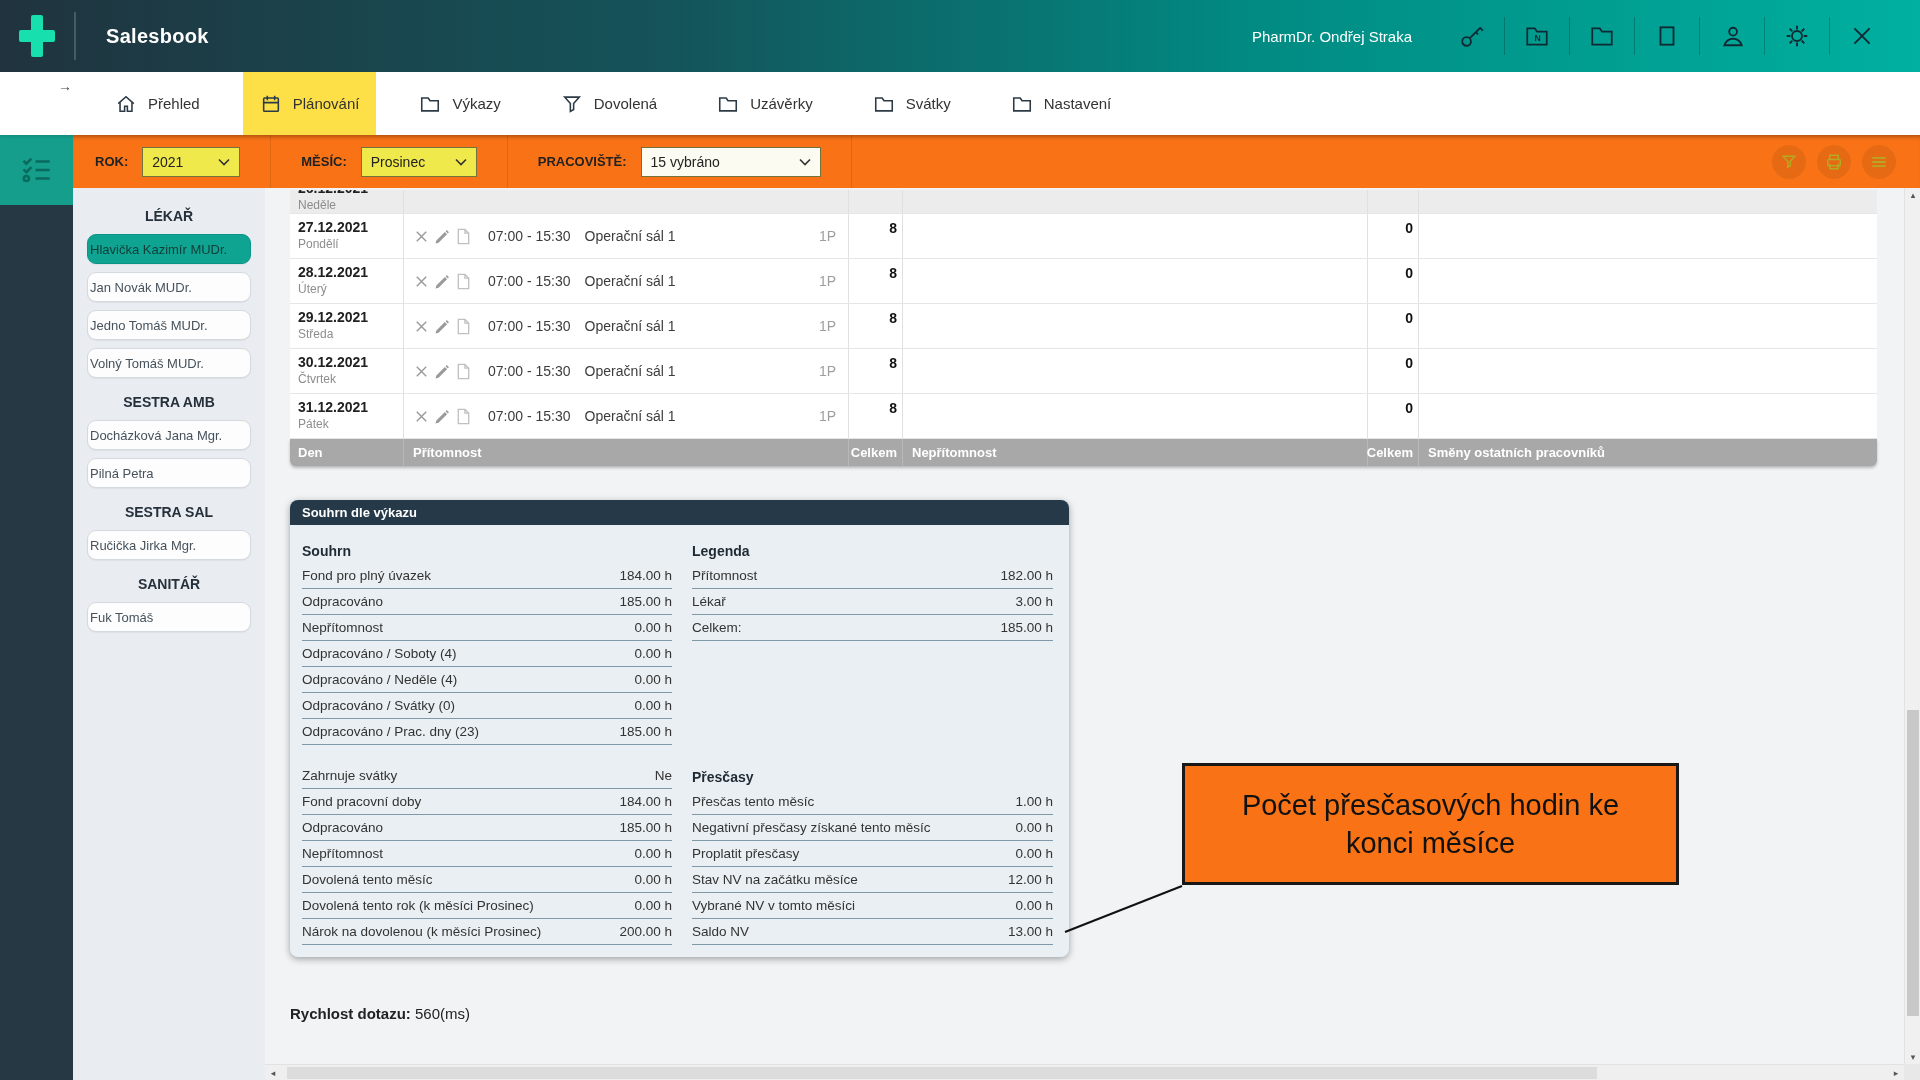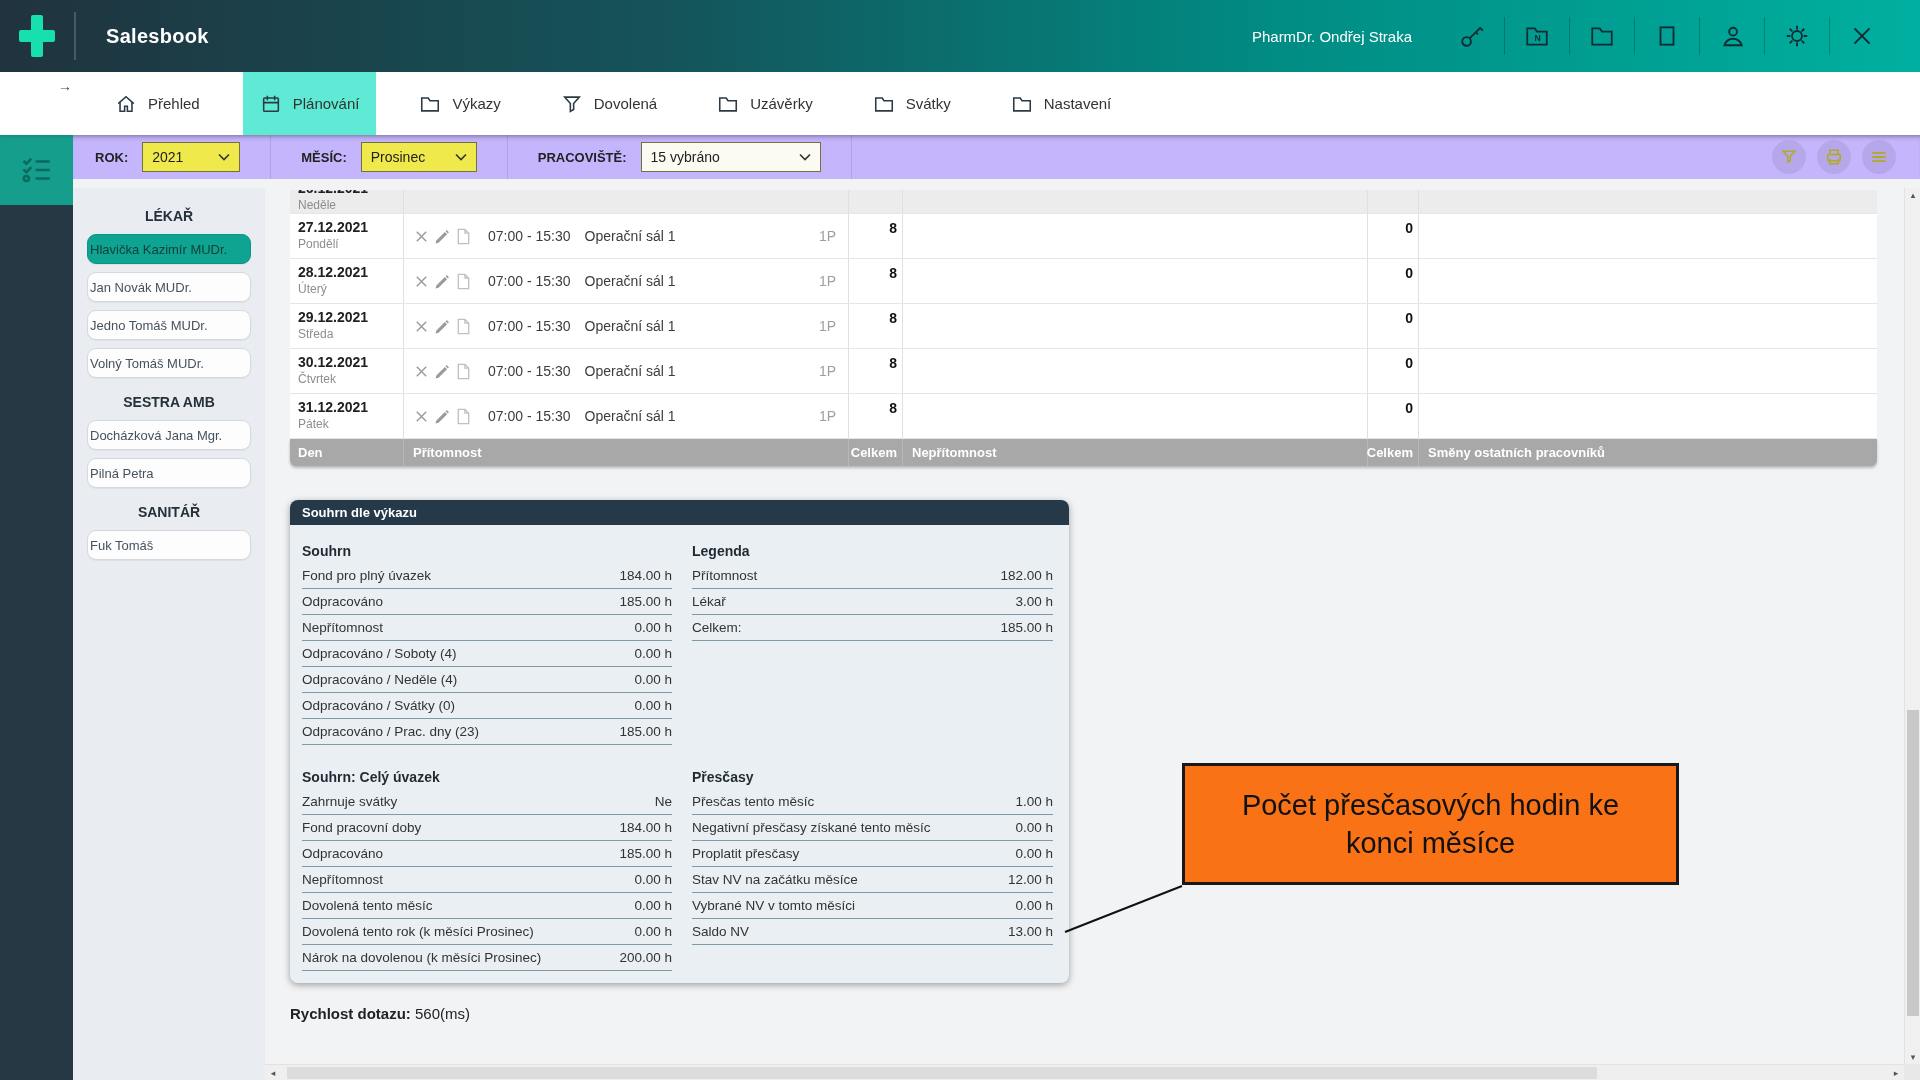--- a/index.html
+++ b/index.html
@@ -21,24 +21,24 @@
   .hdiv { width:1px; height:38px; background:rgba(0,0,0,.22); }
 
   
   .navbar { position:absolute; left:0; top:72px; width:1920px; height:63px; background:#fff;
     box-shadow:0 1px 3px rgba(0,0,0,.15); display:flex; align-items:stretch; z-index:25; }
   .nav-arrow { position:absolute; left:58px; top:6px; font-size:14px; color:#444; }
   .tabs { display:flex; margin-left:98px; }
   .tab { display:flex; align-items:center; gap:11px; padding:0 17px; margin-right:26px;
     font-size:15px; color:#333; cursor:pointer; }
   .tab .ticon { width:22px; height:22px; color:#2b3a45; }
-  .tab.active { background:#5eead4; }
-
-  
-  .filterbar { position:absolute; left:73px; top:135px; width:1847px; height:44px; background:#c4b5fd;
+  .tab.active { background:#fde047; }
+
+  
+  .filterbar { position:absolute; left:73px; top:135px; width:1847px; height:53px; background:#f97316;
     box-shadow:inset 0 5px 5px -3px rgba(0,0,0,.22); display:flex; align-items:center;
     padding-left:22px; z-index:20; }
   .fgroup { display:flex; align-items:center; height:100%; padding-right:30px; margin-right:30px;
     border-right:1px solid rgba(0,0,0,.10); }
   .fgroup:last-of-type { border-right:none; }
   .flabel { font-size:13px; font-weight:bold; color:#222; margin-right:14px; }
   .sel { height:30px; border:1px solid #74723c; display:flex; align-items:center;
     justify-content:space-between; padding:0 9px; font-size:14px; color:#222;
     background:#efe94b; cursor:pointer; }
   .sel.white { background:#fcfbf1; }
@@ -350,20 +350,29 @@
         <div class="emp">
           <span>Docházková Jana Mgr.</span>
         </div>
 
         <div class="emp">
           <span>Pilná Petra</span>
         </div>
       </div>
   </div>
   <div class="group">
+    <div class="group-title">SESTRA SAL</div>
+    <div>
+
+        <div class="emp">
+          <span>Ručička Jirka Mgr.</span>
+        </div>
+      </div>
+  </div>
+  <div class="group">
     <div class="group-title">SANITÁŘ</div>
     <div>
 
         <div class="emp">
           <span>Fuk Tomáš</span>
         </div>
       </div>
   </div>
 </div>
 
@@ -610,21 +619,20 @@
             <span class="sv">3.00 h</span>
           </div>
 
           <div class="sum-row">
             <span class="sl">Celkem:</span>
             <span class="sv">185.00 h</span>
           </div>
         </div>
     </div>
     <div class="sum-sec row2">
-      <div class="sec-title">Souhrn: Celý úvazek</div>
       <div>
 
           <div class="sum-row">
             <span class="sl">Zahrnuje svátky</span>
             <span class="sv">Ne</span>
           </div>
 
           <div class="sum-row">
             <span class="sl">Fond pracovní doby</span>
             <span class="sv">184.00 h</span>

